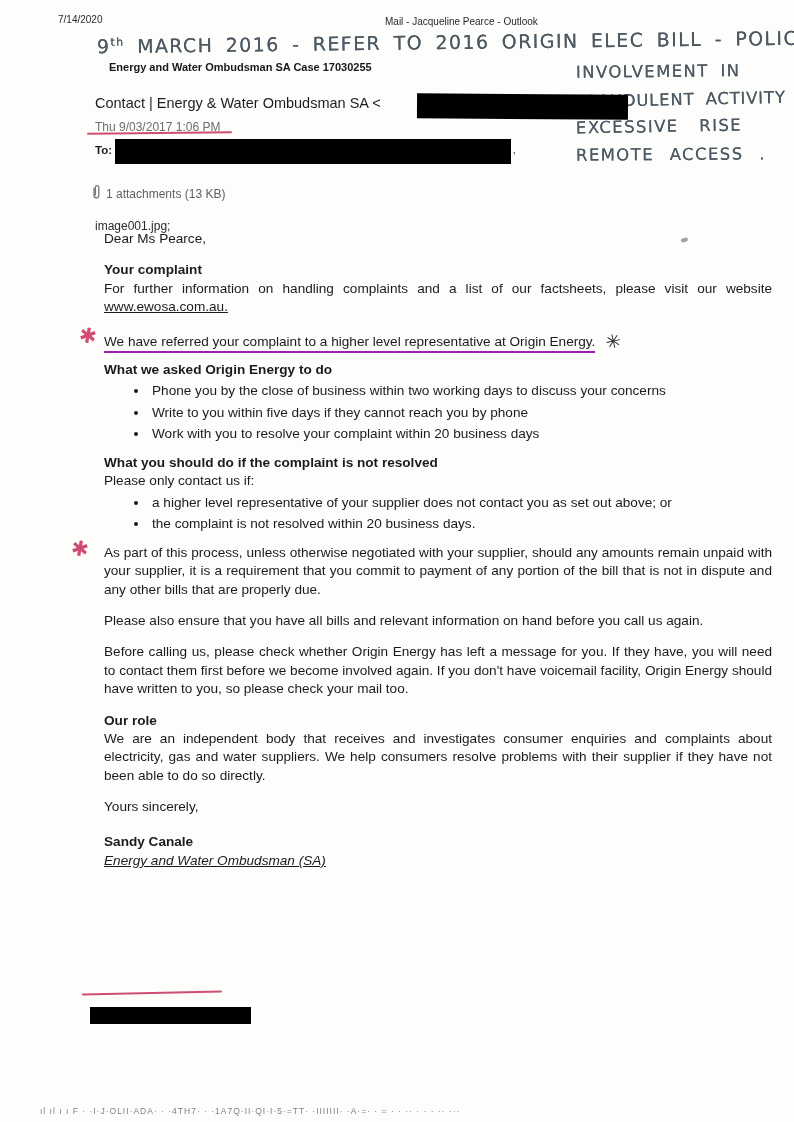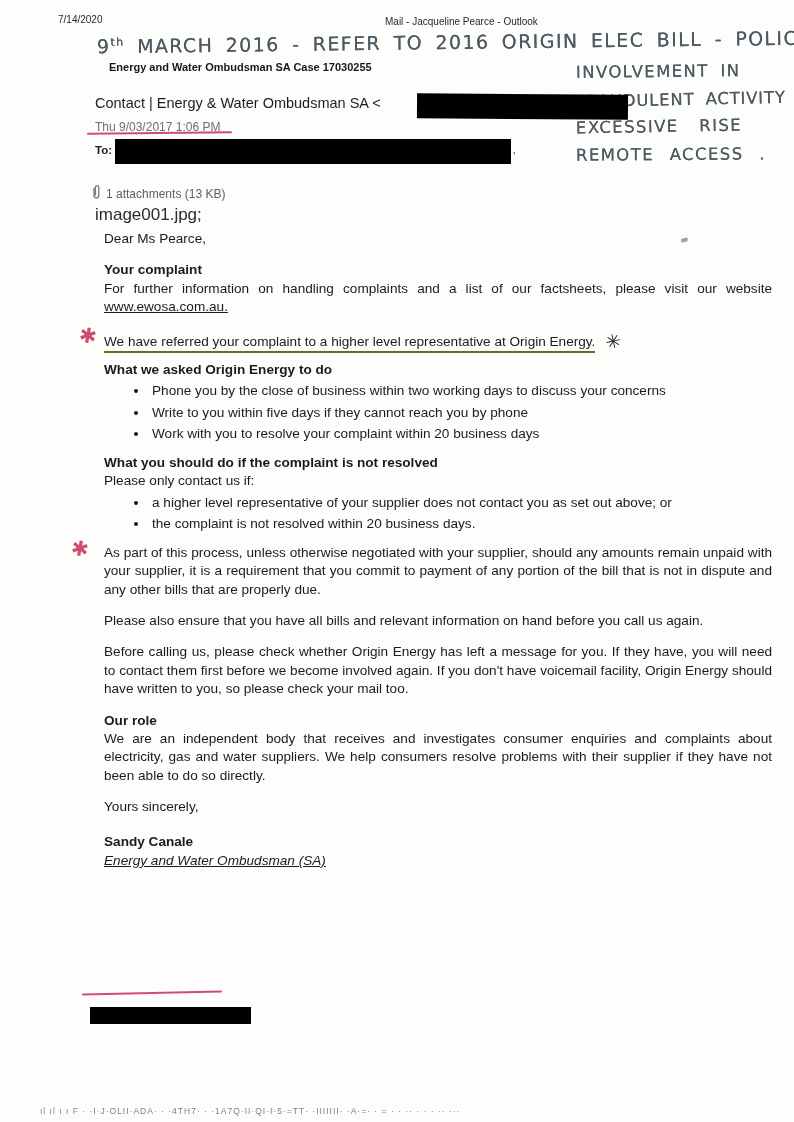--- a/index.html
+++ b/index.html
@@ -25,40 +25,40 @@
   .hw-s0 { top:62px;  transform:rotate(-0.6deg); }
   .hw-s1 { top:90px;  transform:rotate(-1.2deg); letter-spacing:0.8px; }
   .hw-s2 { top:117px; transform:rotate(-1deg); word-spacing:14px; }
   .hw-s3 { top:145px; transform:rotate(-0.4deg); word-spacing:9px; }
   
   .subject   { position:absolute; left:109px; top:61px;  font-size:11px; font-weight:bold; color:#171717; }
   .from-line { position:absolute; left:95px; top:95px;  font-size:14.5px; color:#1d1d1d; }
   .sent-line { position:absolute; left:95px; top:120px; font-size:12px; color:#6e6e6e; }
   .to-line   { position:absolute; left:95px; top:144px; font-size:11.5px; font-weight:bold; color:#1d1d1d; }
   .attach-line { position:absolute; left:91px; top:184px; font-size:12px; color:#606060; display:flex; align-items:center; gap:5px; }
-  .attach-name { position:absolute; left:95px; top:205px; font-size:17px; color:#2b2b2b; }
+  .attach-name { position:absolute; left:95px; top:219px; font-size:12px; color:#2b2b2b; }
   .redaction { position:absolute; background:#000; z-index:5; }
   .bar-from { left:417px; top:94px;  width:211px; height:25px; transform:rotate(0.4deg); }
   .bar-to   { left:115px; top:139px; width:396px; height:25px; }
   .bar-sig  { left:90px;  top:1007px; width:161px; height:17px; }
   .pink-line { position:absolute; background:#cf4d73; height:2px; border-radius:2px; z-index:3; }
   .ul-sent { left:87px; top:132px; width:145px; transform:rotate(-0.6deg); }
   .ul-sig  { left:82px; top:992px; width:140px; transform:rotate(-1.2deg); }
   .tick-after-to { position:absolute; left:513px; top:150px; font-size:11px; color:#444; z-index:6; }
   .speck { position:absolute; left:681px; top:238px; width:7px; height:4px; background:#8b8b8b; border-radius:2px; opacity:.8; transform:rotate(-15deg); }
   
   .body-block { position:absolute; left:104px; top:230px; width:668px; font-size:13.6px; line-height:18.4px; color:#1b1b1b; }
   .body-block p { text-align:justify; margin:0 0 13px 0; }
   .body-block p.nj { text-align:left; }
   .sec-h { font-weight:bold; margin:3px 0 0 0; }
   a.site-link { color:#1b1b1b; text-decoration:underline; cursor:pointer; }
   ul.dots { margin:2px 0 9px 0; padding-left:45px; }
   ul.dots li { margin:1px 0; line-height:20.5px; text-align:left; padding-left:3px; }
   .referred-wrap { position:relative; margin:2px 0 10px 0; text-align:left; }
-  .referred-text { border-bottom:2px solid #4d7c0f; padding-bottom:2px; }
+  .referred-text { border-bottom:2px solid #a21caf; padding-bottom:2px; }
   .hand-star-pink { position:absolute; left:-25px; top:-3px; color:#cf4d73; font-size:21px; transform:rotate(10deg); font-family:"DejaVu Sans",sans-serif; }
   .hand-star-pink.for-commit { left:-33px; top:-4px; }
   .hand-star-black { display:inline-block; color:#2c2c2c; font-size:19px; margin-left:6px; transform:rotate(-12deg) translateY(2px); font-family:"DejaVu Sans",sans-serif; }
   .commit-wrap { position:relative; }
   .commit-para { font-weight:normal; }
   .closing { margin-bottom:16px !important; }
   .sig-name { font-weight:bold; position:relative; display:inline-block; margin-bottom:1px; }
   .sig-title { font-style:italic; text-decoration:underline; font-family:"Liberation Sans",sans-serif; }
   
   .footer-url {

